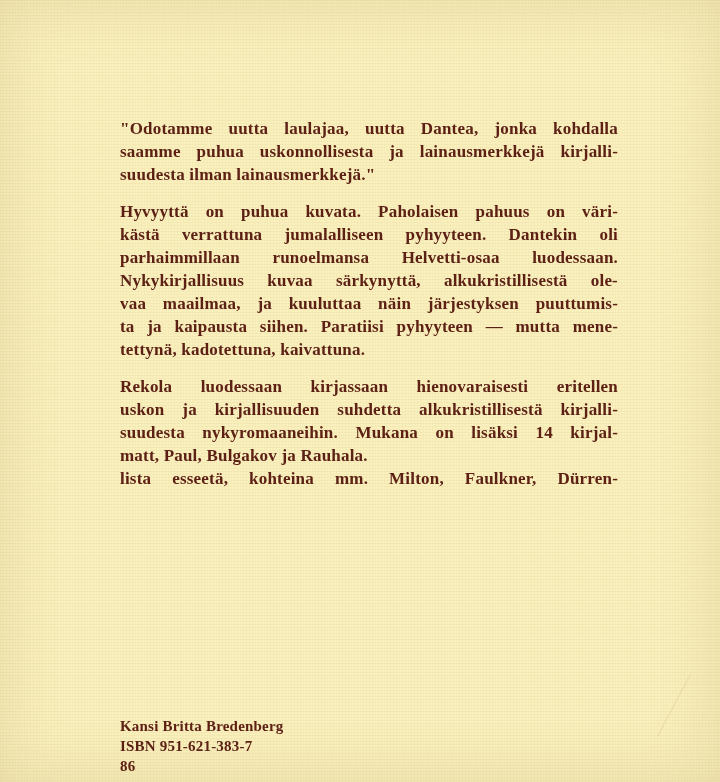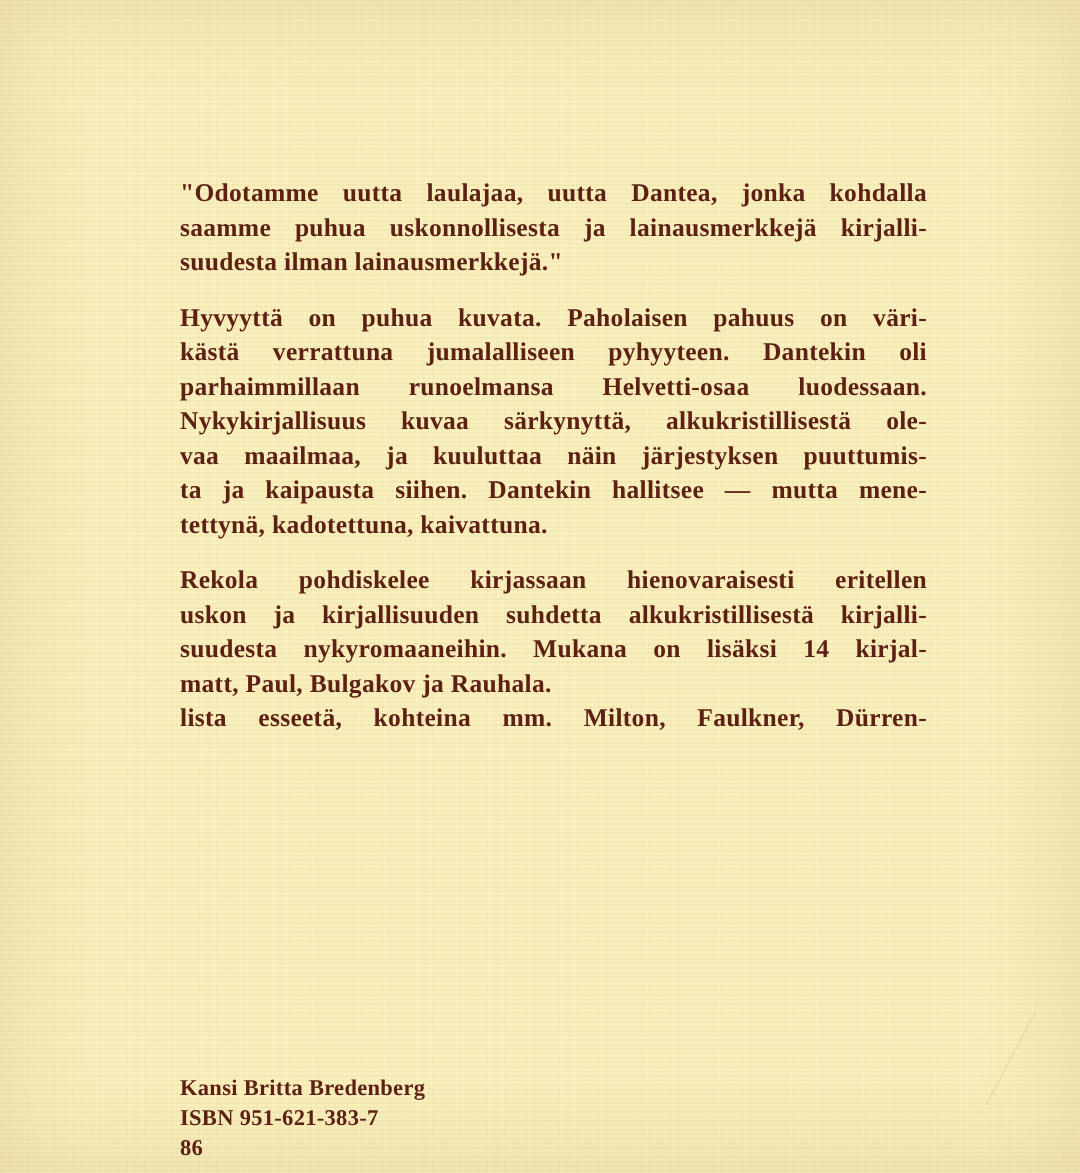--- a/index.html
+++ b/index.html
@@ -64,26 +64,26 @@
       <div class="line just">saamme puhua uskonnollisesta ja lainausmerkkejä kirjalli-</div>
       <div class="line">suudesta ilman lainausmerkkejä."</div>
     </div>
 
     <div class="para">
       <div class="line just">Hyvyyttä on puhua kuvata. Paholaisen pahuus on väri-</div>
       <div class="line just">kästä verrattuna jumalalliseen pyhyyteen. Dantekin oli</div>
       <div class="line just">parhaimmillaan runoelmansa Helvetti-osaa luodessaan.</div>
       <div class="line just">Nykykirjallisuus kuvaa särkynyttä, alkukristillisestä ole-</div>
       <div class="line just">vaa maailmaa, ja kuuluttaa näin järjestyksen puuttumis-</div>
-      <div class="line just">ta ja kaipausta siihen. Dantekin hallitsee — mutta mene-</div>
+      <div class="line just">ta ja kaipausta siihen. Paratiisi pyhyyteen — mutta mene-</div>
       <div class="line">tettynä, kadotettuna, kaivattuna.</div>
     </div>
 
     <div class="para">
-      <div class="line just">Rekola pohdiskelee kirjassaan hienovaraisesti eritellen</div>
+      <div class="line just">Rekola luodessaan kirjassaan hienovaraisesti eritellen</div>
       <div class="line just">uskon ja kirjallisuuden suhdetta alkukristillisestä kirjalli-</div>
       <div class="line just">suudesta nykyromaaneihin. Mukana on lisäksi 14 kirjal-</div>
       <div class="line">matt, Paul, Bulgakov ja Rauhala.</div>
       <div class="line just">lista esseetä, kohteina mm. Milton, Faulkner, Dürren-</div>
     </div>
 
 
   </div>
 
   <div class="colophon">

